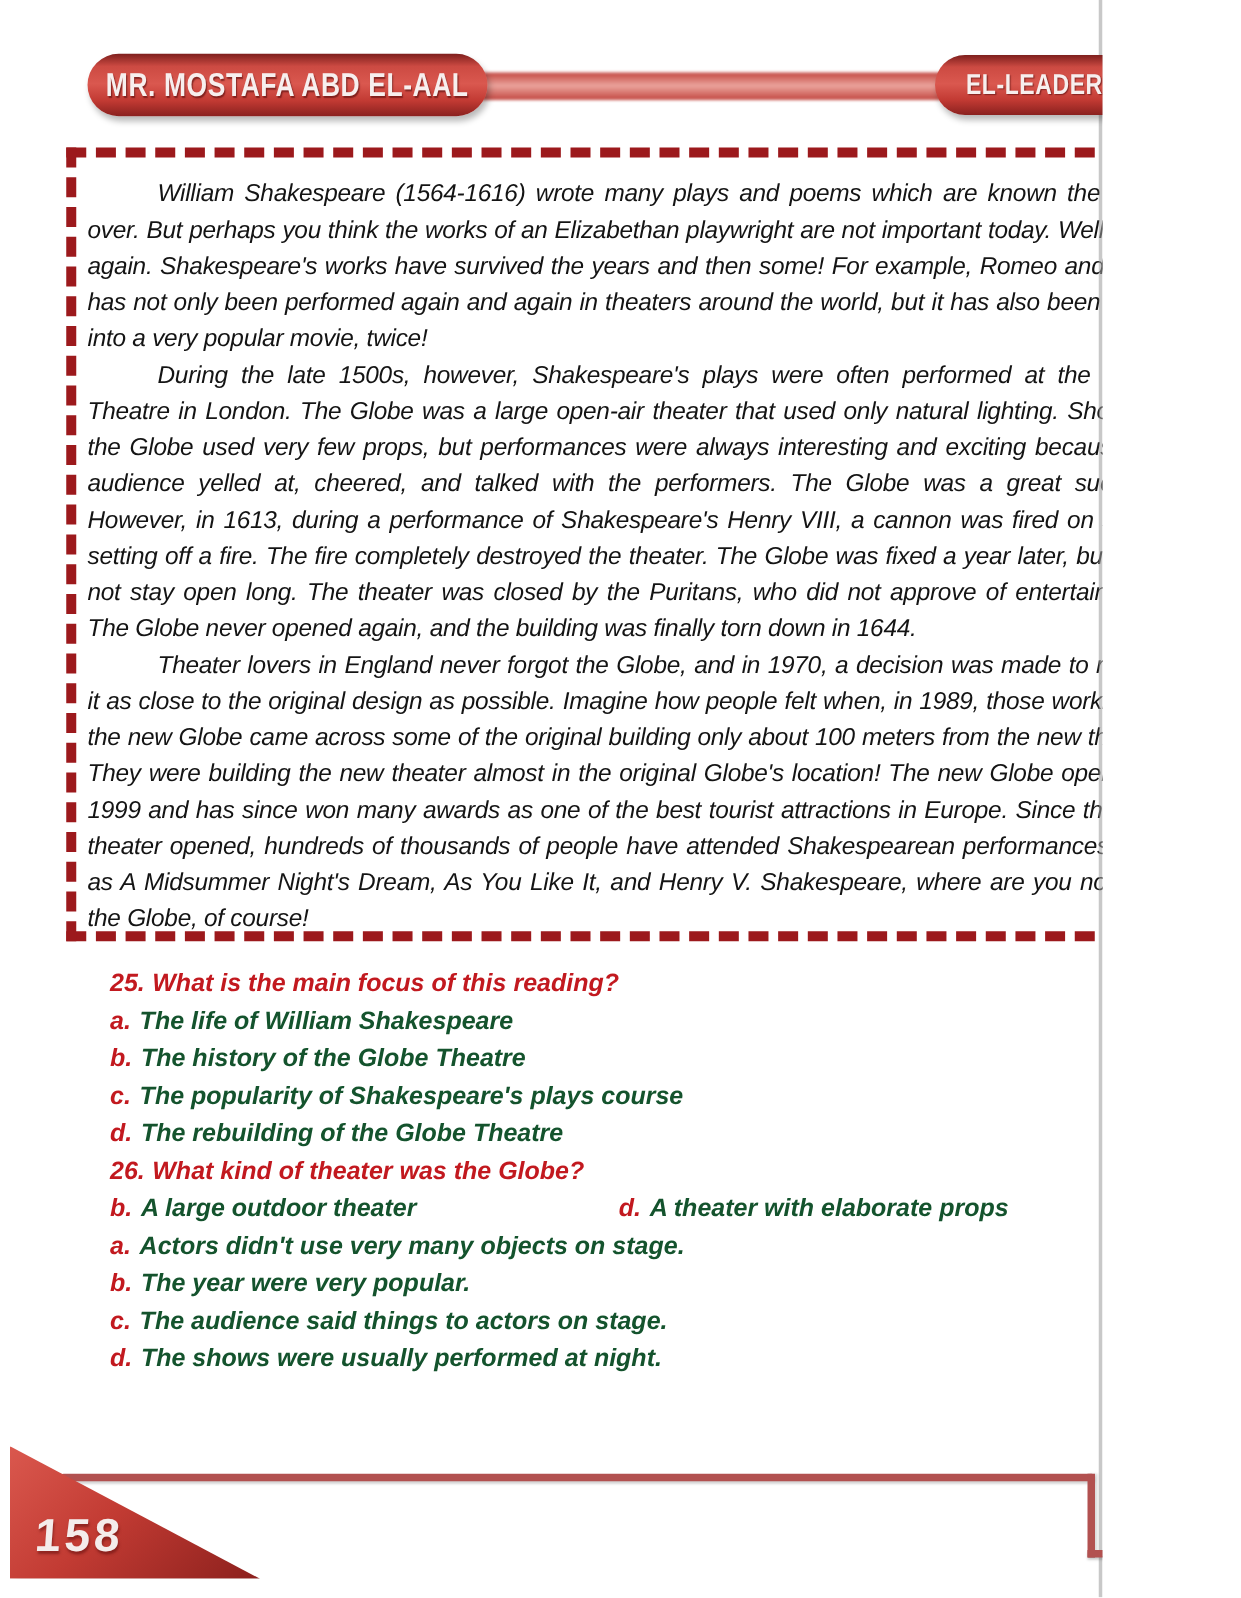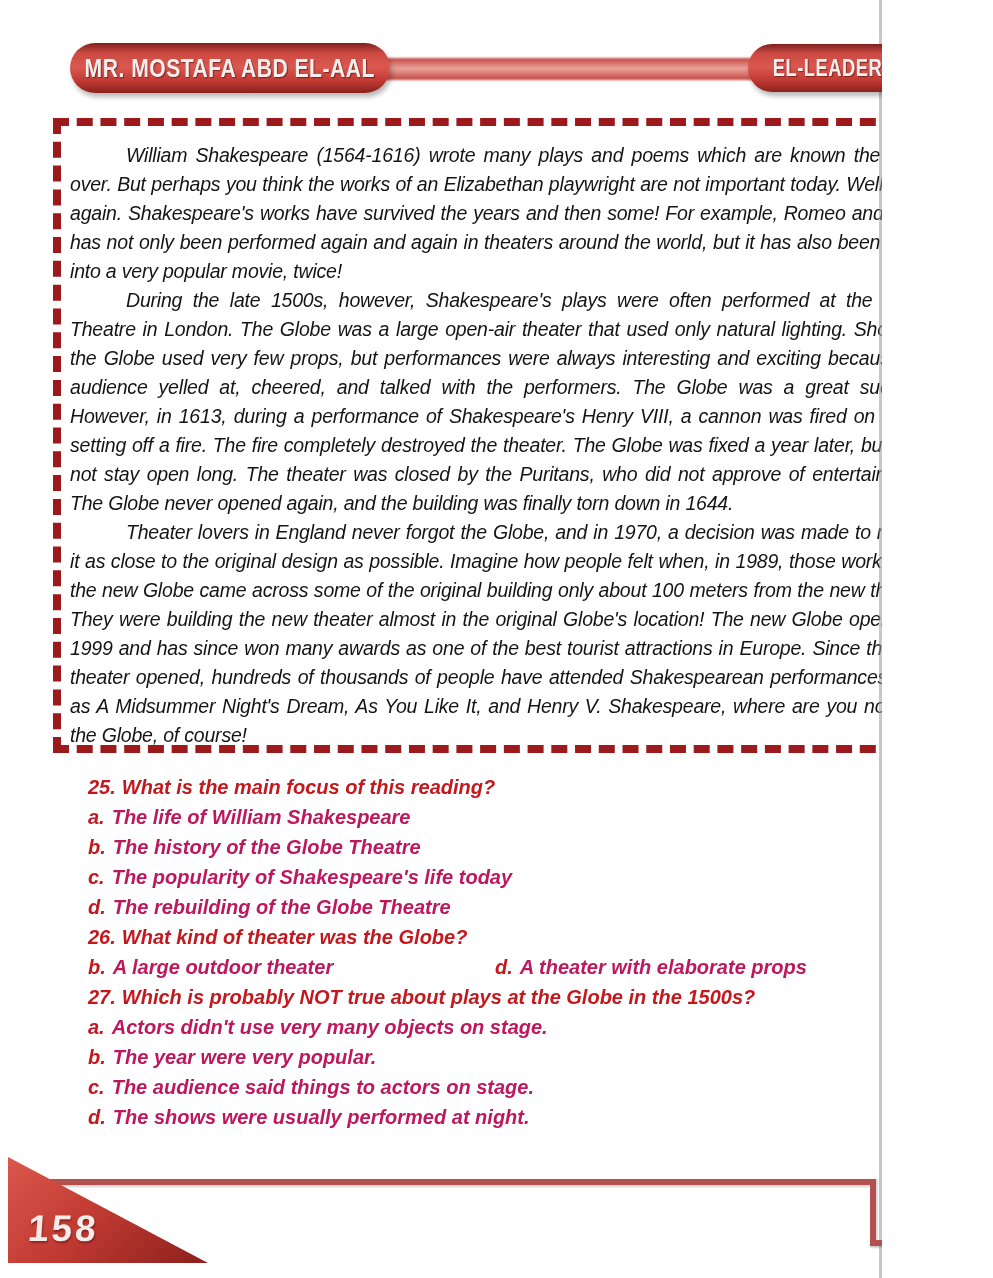--- a/index.html
+++ b/index.html
@@ -86,21 +86,21 @@
     line-height: 30px;
     white-space: nowrap;
   }
   .q-num { margin-right: 6px; }
   .opt {
     height: 30px;
     line-height: 30px;
     white-space: nowrap;
   }
   .opt-letter { color: #c2191f; margin-right: 7px; }
-  .opt-text { color: #be185d; }
+  .opt-text { color: #14532d; }
   .two-col {
     display: grid;
     grid-template-columns: 407px auto;
   }
 
   
   .corner-triangle {
     position: absolute;
     left: 8px; top: 1157px;
     width: 200px; height: 106px;
@@ -192,41 +192,38 @@
     <div class="q-line">
       <span class="q-num">25.</span><span>What is the main focus of this reading?</span>
     </div>
     <div class="opt">
       <span class="opt-letter">a.</span><span class="opt-text">The life of William Shakespeare</span>
     </div>
     <div class="opt">
       <span class="opt-letter">b.</span><span class="opt-text">The history of the Globe Theatre</span>
     </div>
     <div class="opt">
-      <span class="opt-letter">c.</span><span class="opt-text">The popularity of Shakespeare's life today</span>
+      <span class="opt-letter">c.</span><span class="opt-text">The popularity of Shakespeare's plays course</span>
     </div>
     <div class="opt">
       <span class="opt-letter">d.</span><span class="opt-text">The rebuilding of the Globe Theatre</span>
     </div>
 
     <div class="q-line">
       <span class="q-num">26.</span><span>What kind of theater was the Globe?</span>
     </div>
     <div class="two-col">
       <div class="opt">
         <span class="opt-letter">b.</span><span class="opt-text">A large outdoor theater</span>
       </div>
       <div class="opt">
         <span class="opt-letter">d.</span><span class="opt-text">A theater with elaborate props</span>
       </div>
     </div>
 
-    <div class="q-line">
-      <span class="q-num">27.</span><span>Which is probably NOT true about plays at the Globe in the 1500s?</span>
-    </div>
     <div class="opt">
       <span class="opt-letter">a.</span><span class="opt-text">Actors didn't use very many objects on stage.</span>
     </div>
     <div class="opt">
       <span class="opt-letter">b.</span><span class="opt-text">The year were very popular.</span>
     </div>
     <div class="opt">
       <span class="opt-letter">c.</span><span class="opt-text">The audience said things to actors on stage.</span>
     </div>
     <div class="opt">

